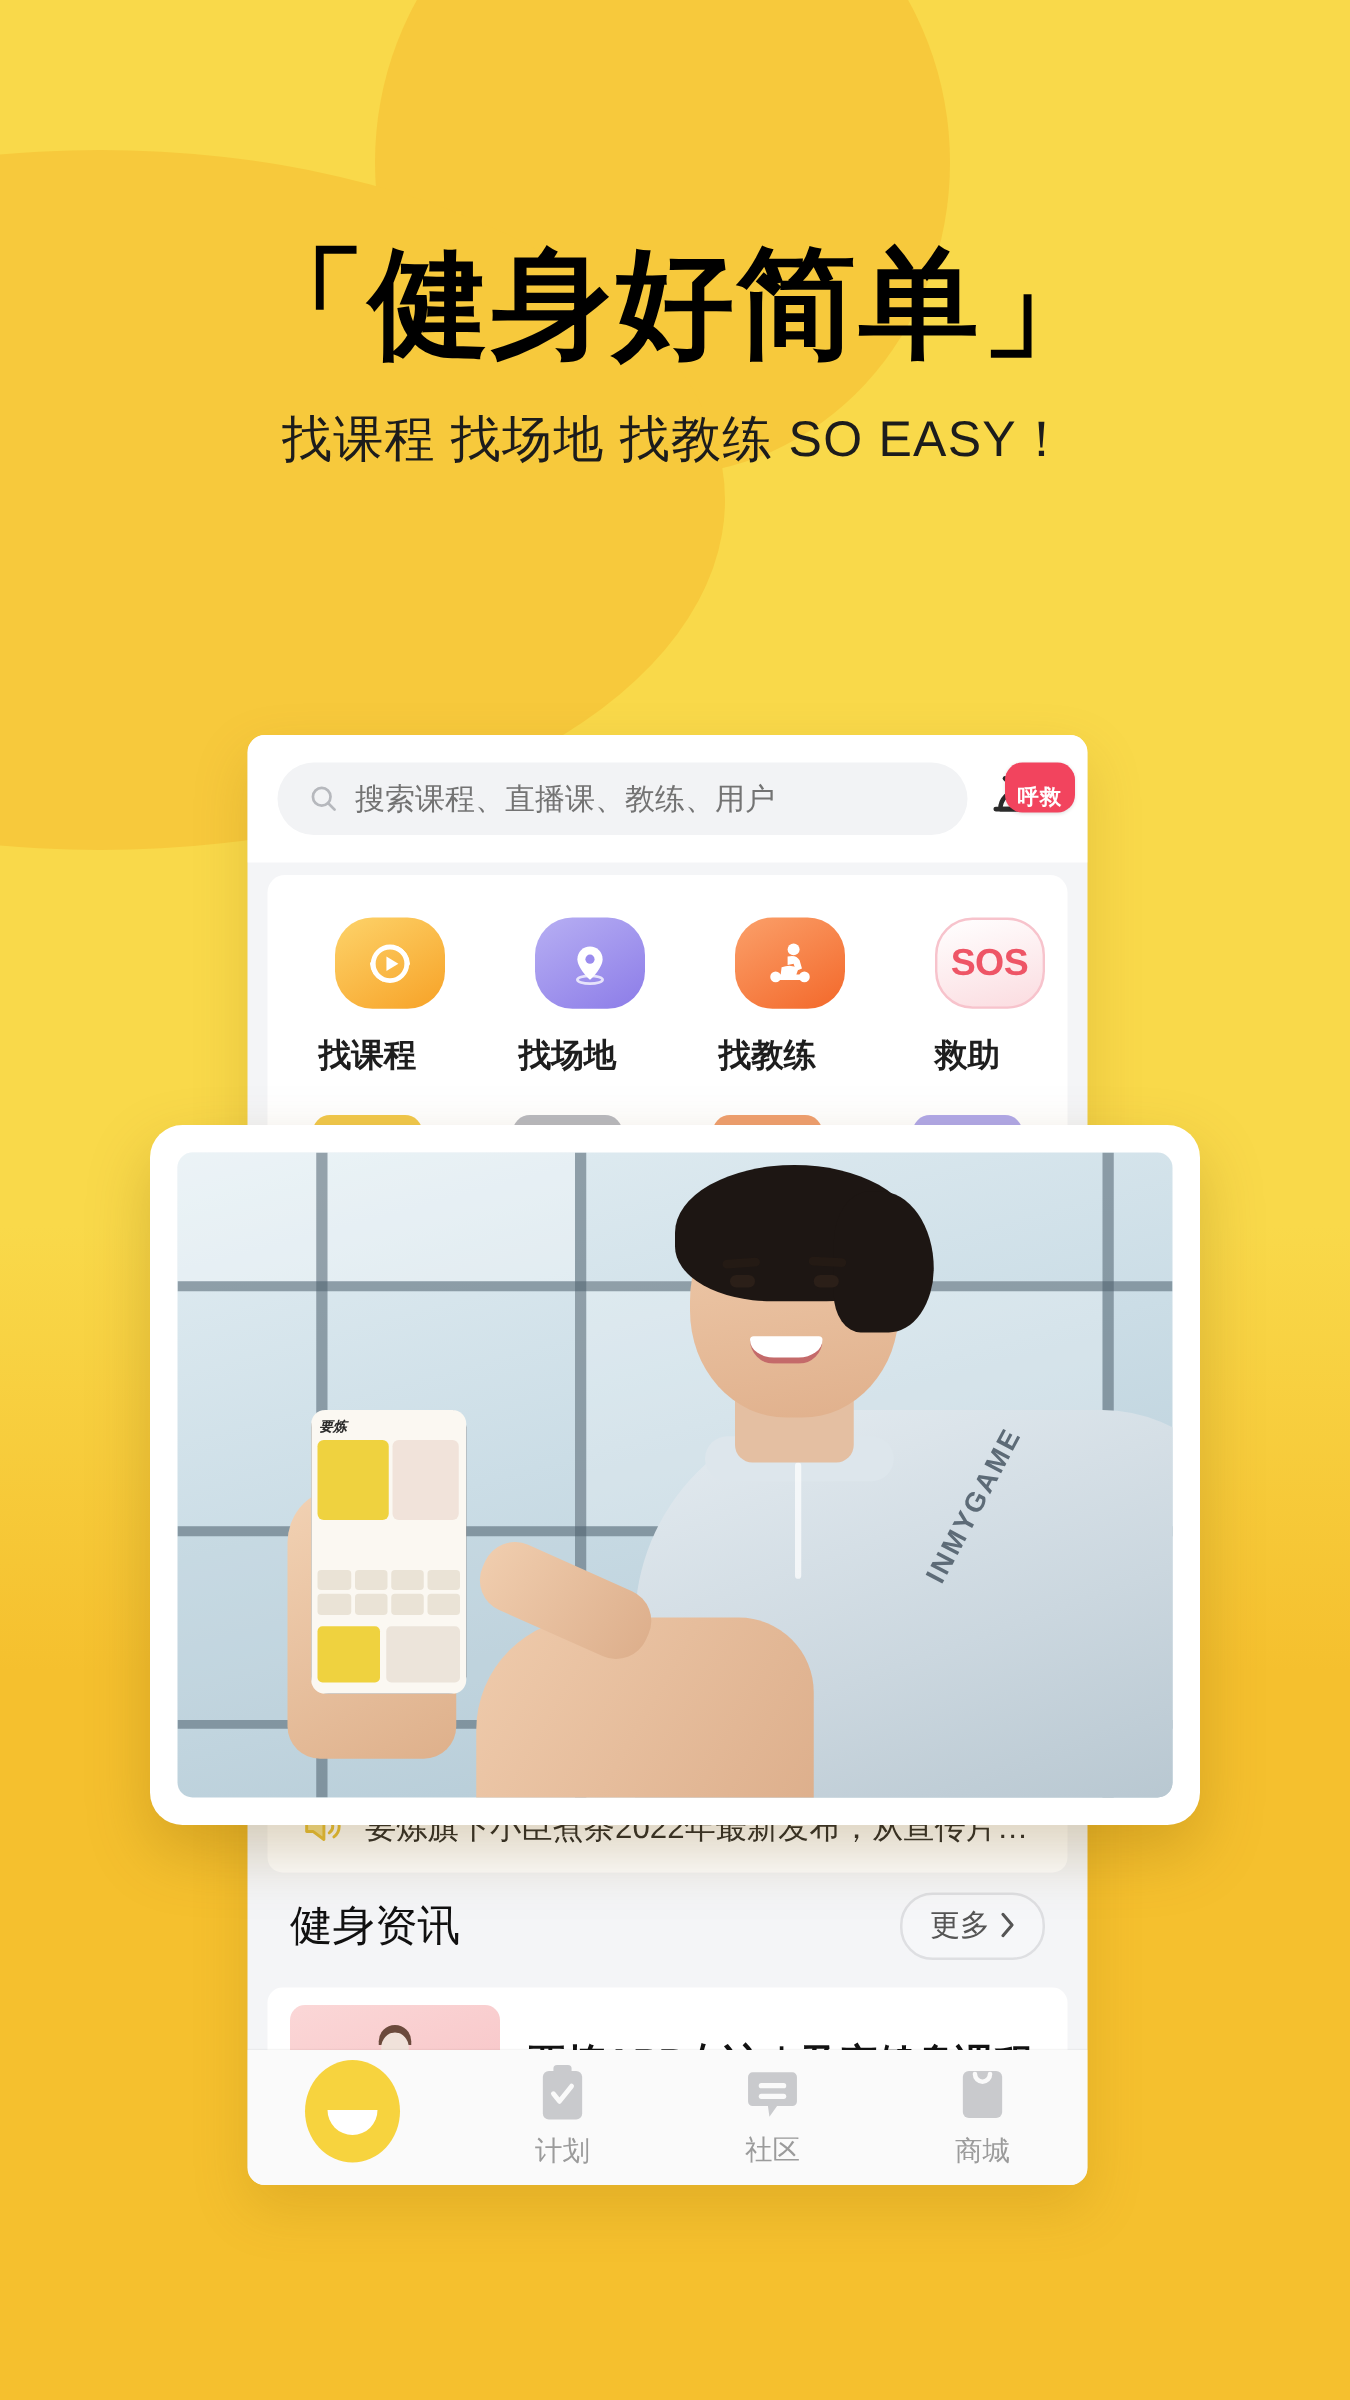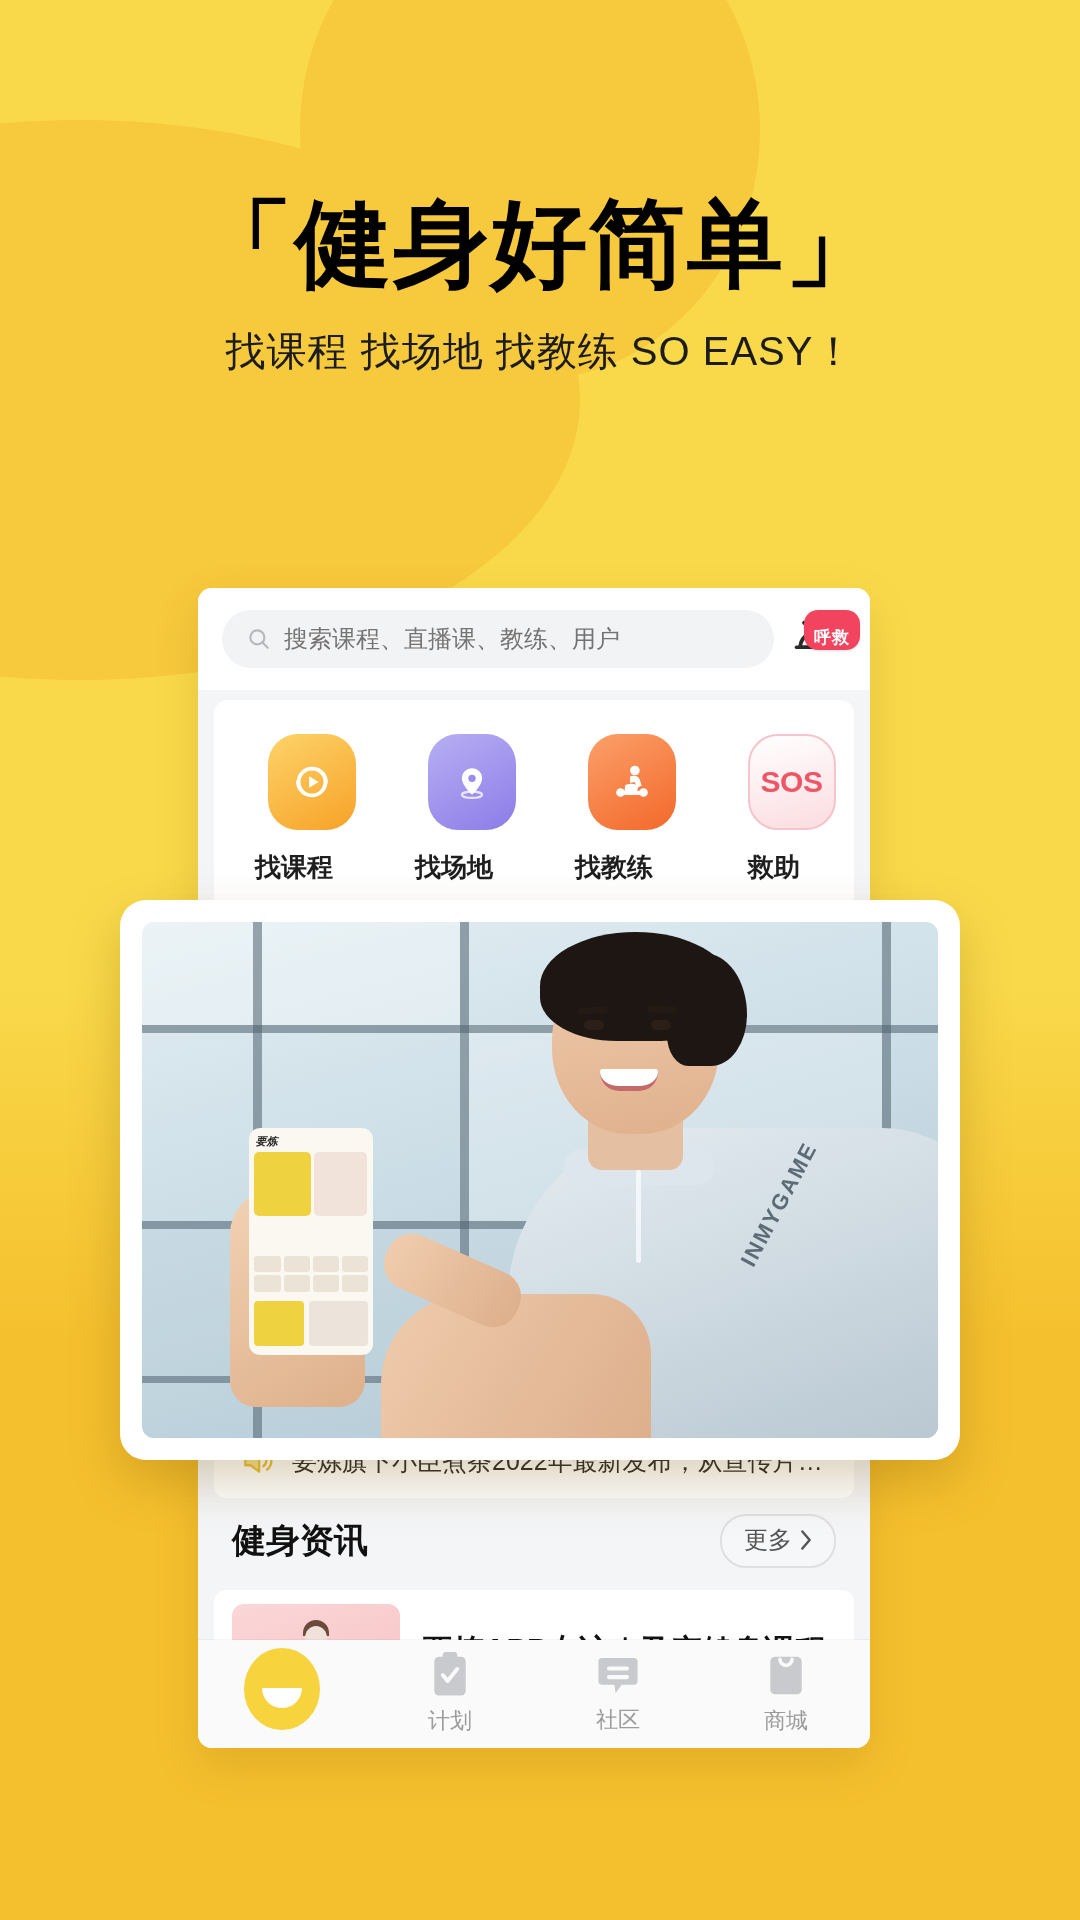--- a/index.html
+++ b/index.html
@@ -65,21 +65,21 @@
     box-shadow:0 1px 3px rgba(0,0,0,.12);
   }
 
   .quick-card {
     margin:10px 16px 0; background:#fff; border-radius:14px;
     padding:34px 0 26px;
   }
   .quick-row { display:flex; }
   .quick-item { flex:1; display:flex; flex-direction:column; align-items:center; gap:20px; }
   .q-tile {
-    width:88px; height:96px; border-radius:30px;
+    width:88px; height:73px; border-radius:30px;
     display:flex; align-items:center; justify-content:center;
     color:#fff;
     margin-left:35px;
   }
   .q-tile.t1 { background:linear-gradient(150deg,#FDD36A,#F7A227); }
   .q-tile.t2 { background:linear-gradient(150deg,#FBA06A,#F3682A); }
   .q-tile.t3 { background:linear-gradient(150deg,#B7AFF3,#8C7CE8); }
   .q-tile.t4 { background:linear-gradient(165deg,#FFFFFF,#FBDCE0); border:2px solid #F7C3CC; }
   .q-tile.t4 .sos { color:#EE5566; font-size:30px; font-weight:700; letter-spacing:-.5px; }
   .q-label { font-size:26px; font-weight:700; color:#1e1e1e; }
@@ -97,21 +97,21 @@
   .announce .txt {
     font-size:25px; color:#2b2b2b; white-space:nowrap;
     overflow:hidden; text-overflow:ellipsis;
   }
 
   .news-head {
     position:absolute; left:0; right:0; top:926px;
     display:flex; align-items:center; justify-content:space-between;
     padding:0 34px;
   }
-  .news-head .title { font-size:34px; font-weight:700; color:#111; }
+  .news-head .title { font-size:34px; font-weight:400; color:#111; }
   .more-btn {
     border:2px solid #DEDFE2; border-radius:26px;
     padding:8px 20px 10px 22px; font-size:24px; color:#555;
     display:flex; align-items:center; gap:6px; background:#F6F7F9;
   }
 
   .news-card {
     position:absolute; left:16px; right:16px; top:1002px;
     height:150px; background:#fff; border-radius:12px;
     display:flex; align-items:flex-start; gap:22px; padding:14px 18px; overflow:hidden;

